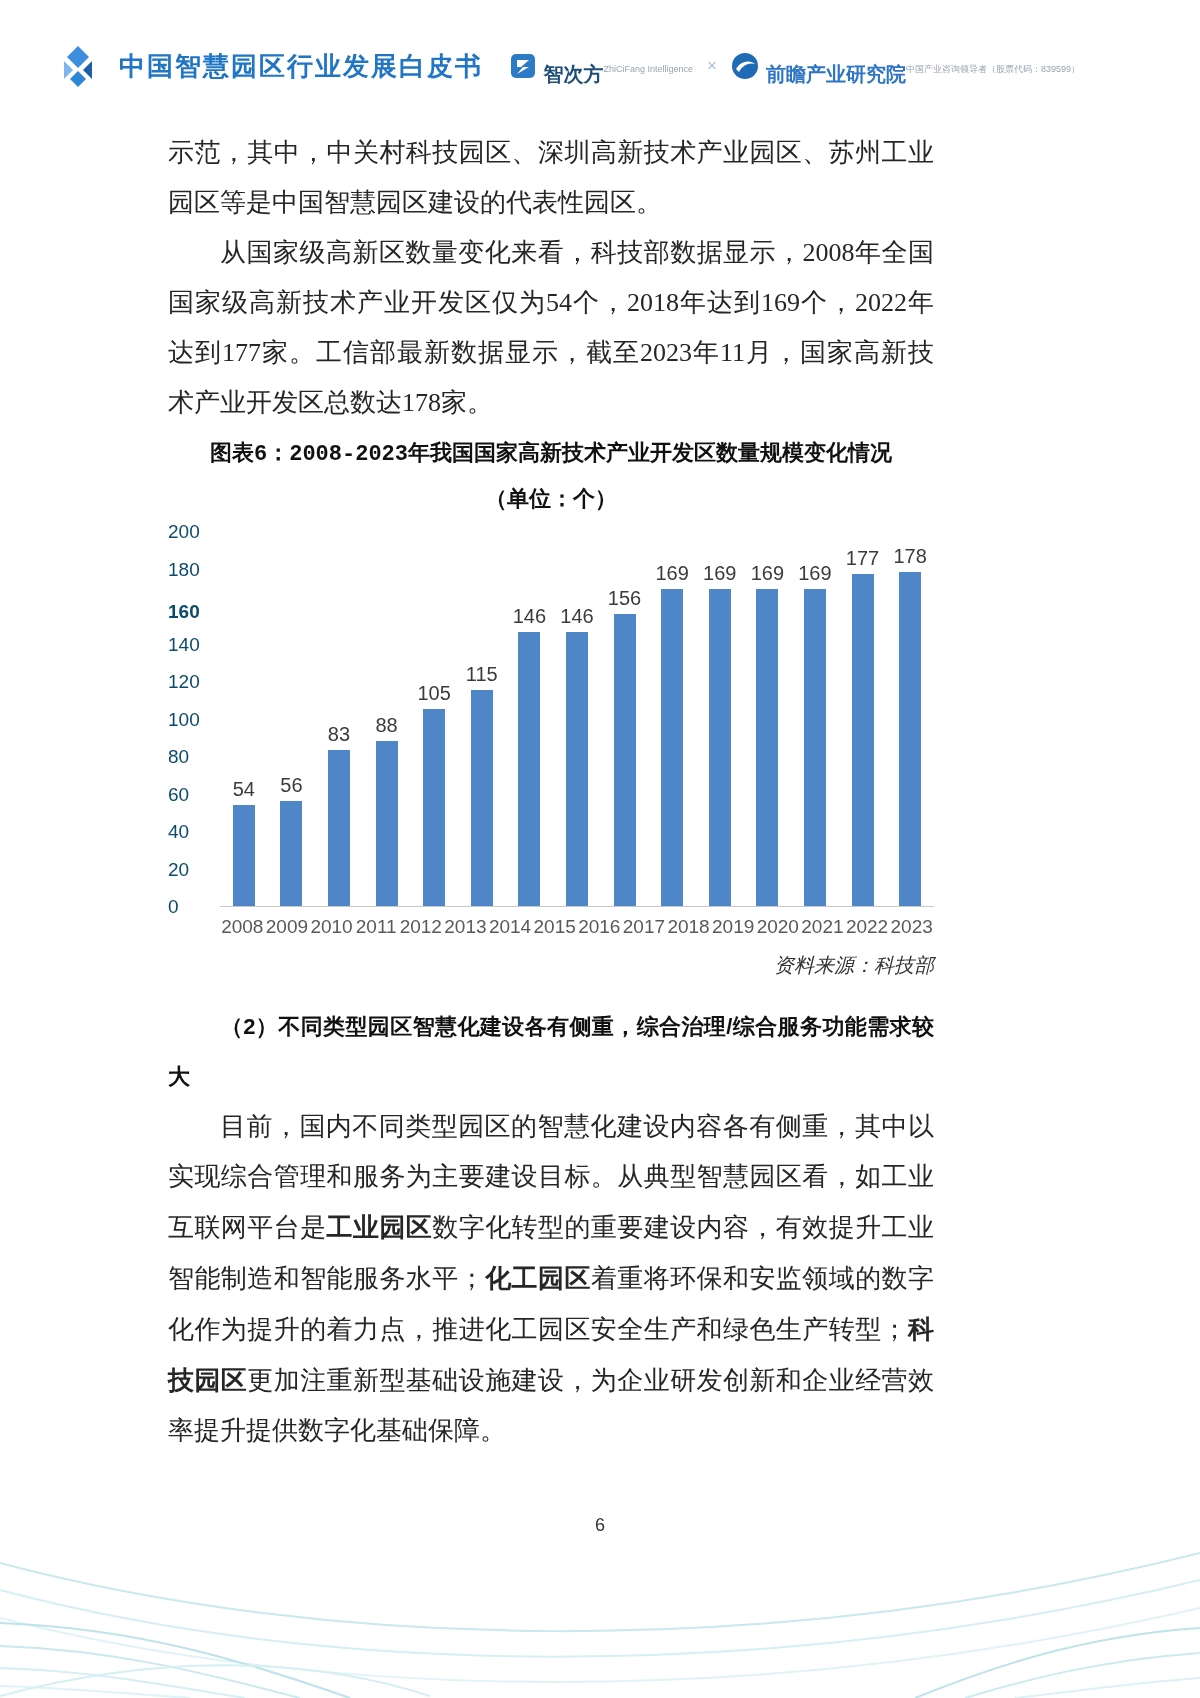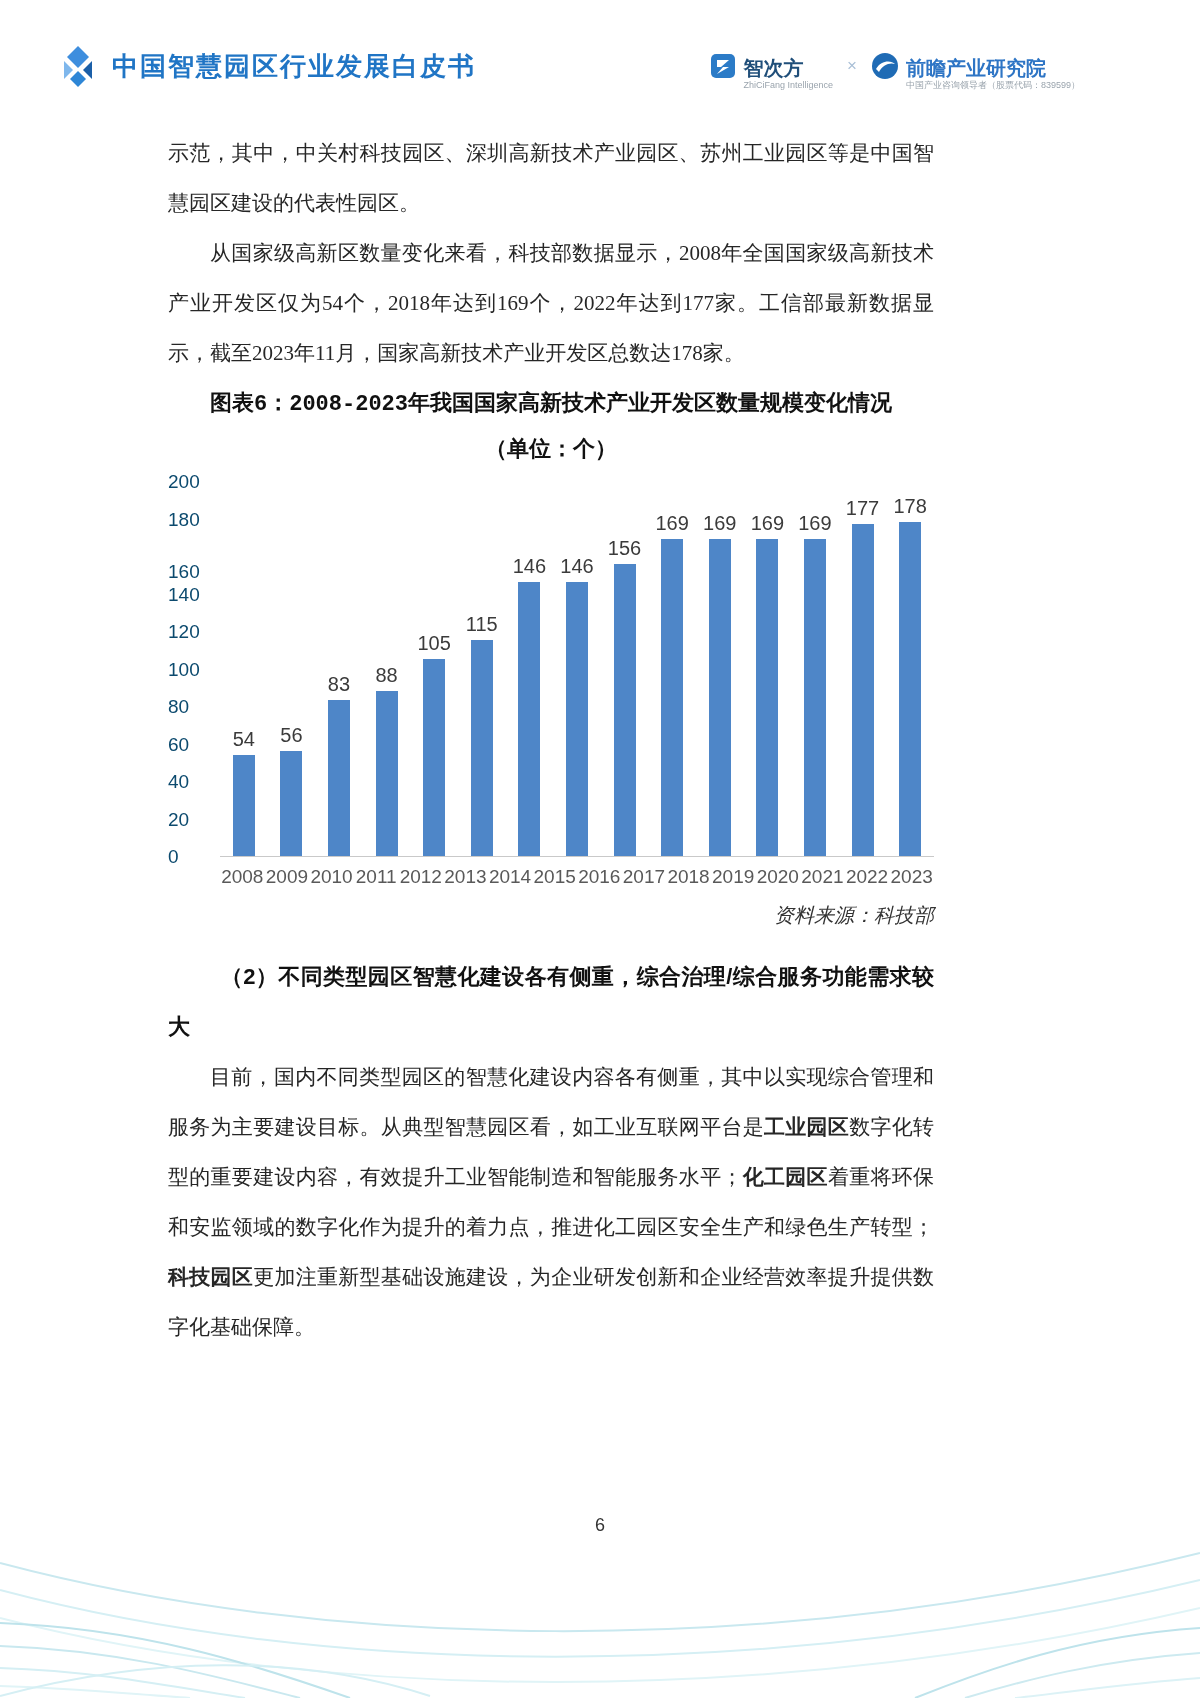--- a/index.html
+++ b/index.html
@@ -23,38 +23,39 @@
     padding: 40px 120px 0 56px;
     height: 92px;
   }
   .brand { display: flex; align-items: center; gap: 12px; }
   .brand-title {
     font-family: "Liberation Sans", "DejaVu Sans", sans-serif;
     font-weight: 700;
     font-size: 26px;
     letter-spacing: 2px;
     color: #2075C5;
+    margin-left: 7px;
   }
   .partners { display: flex; align-items: center; gap: 14px; }
   .partner { display: flex; align-items: center; gap: 7px; }
-  .partner-text { display: flex; flex-direction: column; line-height: 1.1; margin-top: 16px; }
+  .partner-text { display: flex; line-height: 1.1; margin-top: 16px; }
   .partner-name {
     font-family: "Liberation Sans", "DejaVu Sans", sans-serif;
     font-weight: 700;
     font-size: 20px;
     color: #1F4E79;
   }
   .partner-name.qz { color: #2E75C5; }
   .partner-sub { font-family: "Liberation Sans", sans-serif; font-size: 9px; color: #9aa4ad; margin-top: 2px; }
   .partner-sep { font-family: "Liberation Sans", sans-serif; font-size: 17px; color: #a9bfd6; }
 
   
   .content { margin: 36px 266px 0 168px; width: 766px; }
   p.body {
-    font-size: 21px;
+    font-size: 26px;
     line-height: 50px;
     text-align: justify;
     color: #262626;
   }
   p.indent { text-indent: 2em; }
   .seg-bold { font-family: "Liberation Sans", "DejaVu Sans", sans-serif; font-weight: 700; }
 
   .chart-title, .chart-subtitle {
     font-family: Liberation Mono, monospace;
     font-weight: 700;
@@ -185,21 +186,21 @@
     <p class="body indent">从国家级高新区数量变化来看，科技部数据显示，2008年全国国家级高新技术产业开发区仅为54个，2018年达到169个，2022年达到177家。工信部最新数据显示，截至2023年11月，国家高新技术产业开发区总数达178家。</p>
 
     <div>
       <div class="chart-title">图表6：2008-2023年我国国家高新技术产业开发区数量规模变化情况</div>
       <div class="chart-subtitle">（单位：个）</div>
 
       <div class="chart-body">
         <div class="y-axis" id="y-axis">
             <div class="y-tick" style="top: -12px;">200</div>
             <div class="y-tick" style="top: 25.5px;">180</div>
-            <div class="y-tick" style="top: 78px;">160</div>
+            <div class="y-tick" style="top: 68px; font-weight: bold;">160</div>
             <div class="y-tick" style="top: 100.5px;">140</div>
             <div class="y-tick" style="top: 138px;">120</div>
             <div class="y-tick" style="top: 175.5px;">100</div>
             <div class="y-tick" style="top: 213px;">80</div>
             <div class="y-tick" style="top: 250.5px;">60</div>
             <div class="y-tick" style="top: 288px;">40</div>
             <div class="y-tick" style="top: 325.5px;">20</div>
             <div class="y-tick" style="top: 363px;">0</div>
           </div>
         <div class="plot-col">

